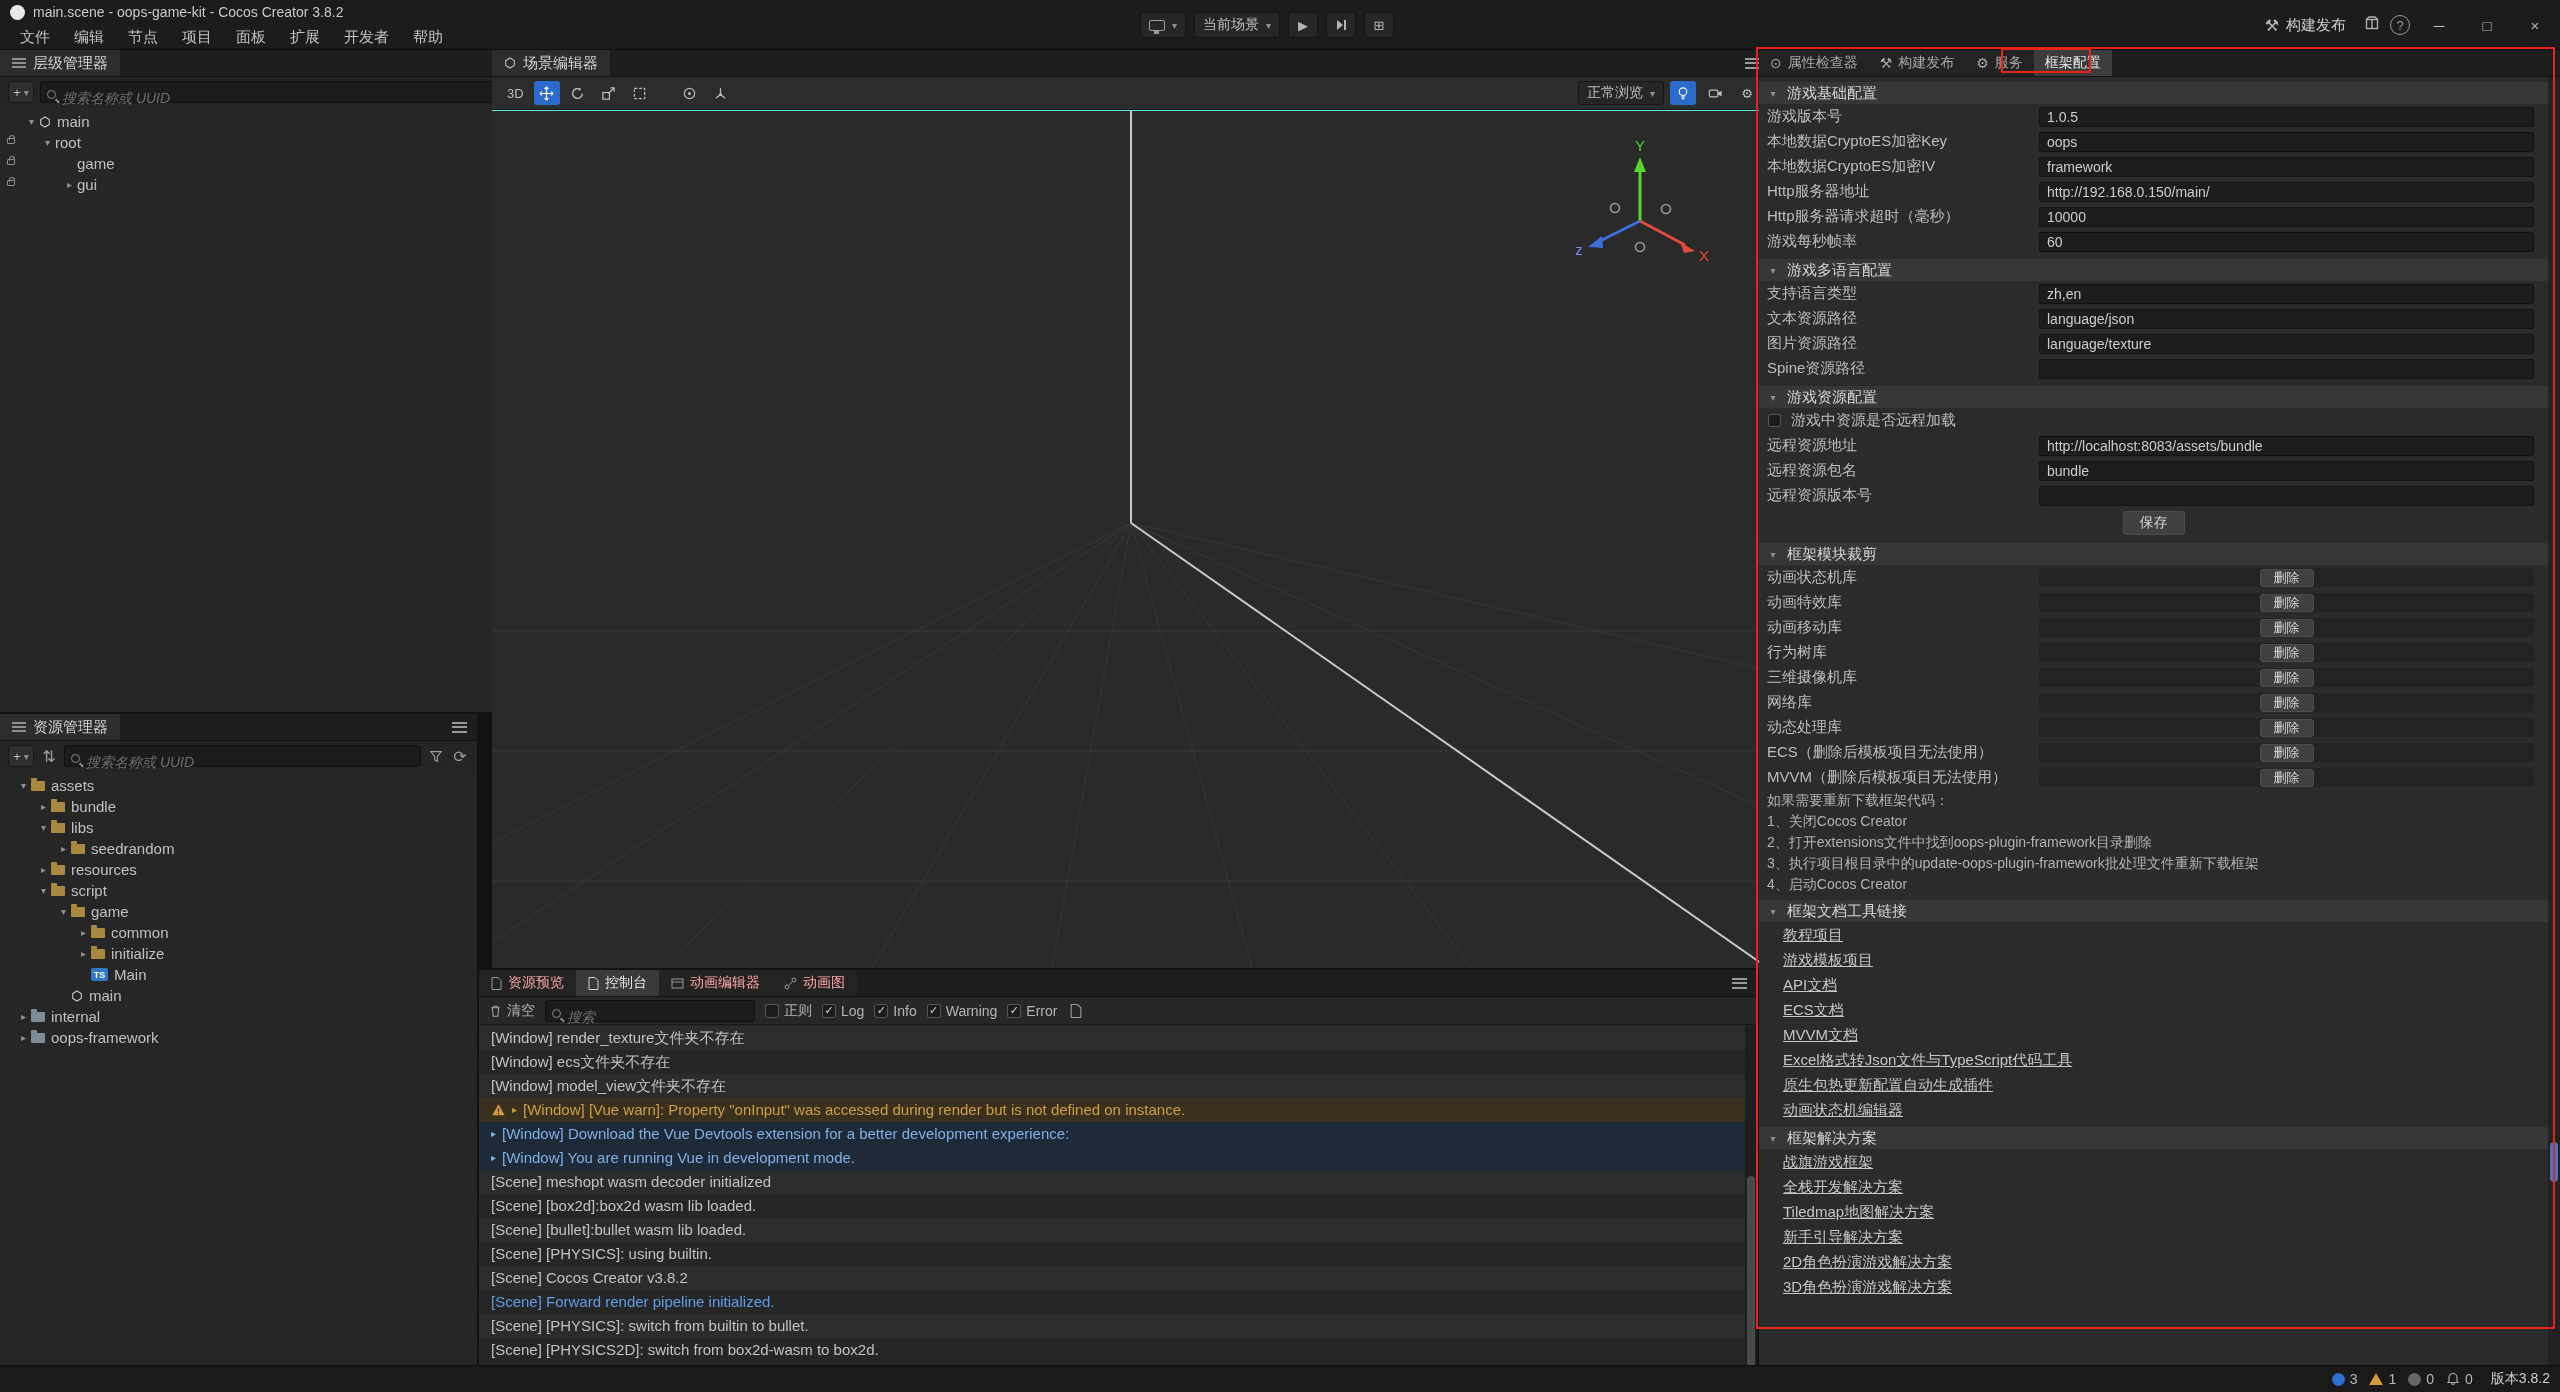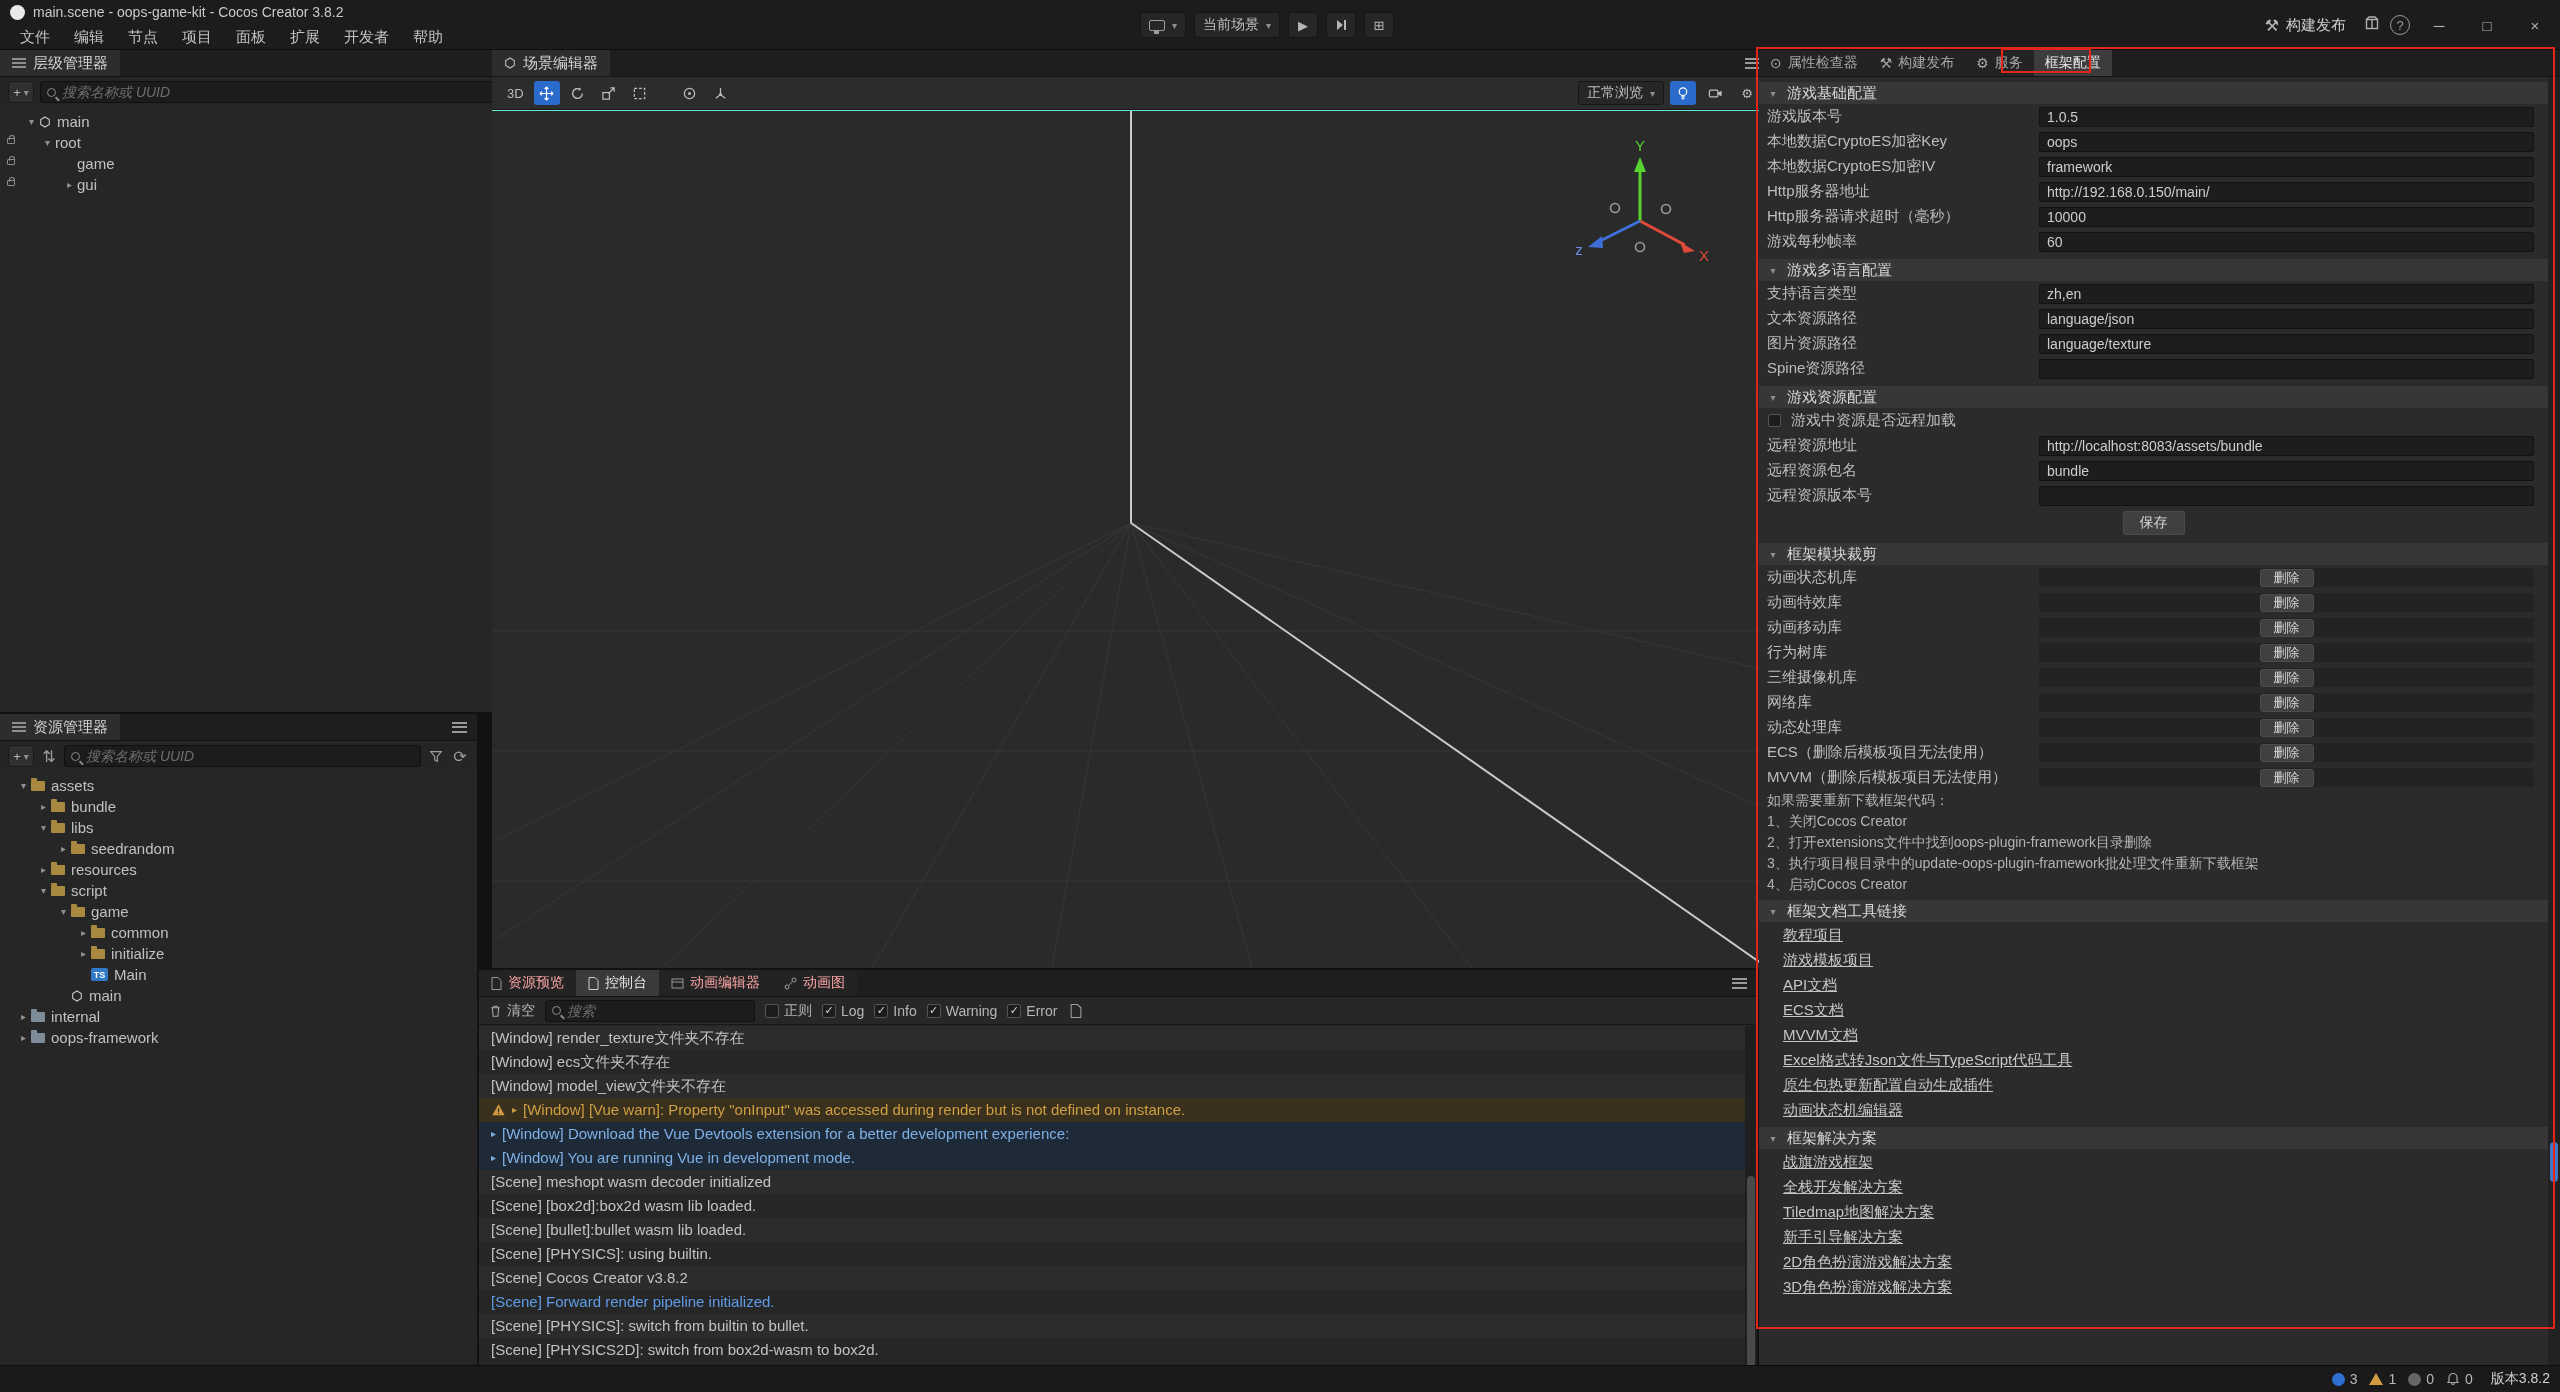--- a/index.html
+++ b/index.html
@@ -33,21 +33,21 @@
   .p-head { height:27px; background:#1e1e1e; display:flex; align-items:stretch; border-bottom:1px solid #141414; }
   .p-tab { background:#2d2d2d; display:flex; align-items:center; gap:7px; padding:0 12px; font-size:15px; color:#d2d2d2; }
   .p-head-sp { flex:1; }
   .i-burger { width:15px; height:11px; border-top:2px solid #9a9a9a; border-bottom:2px solid #9a9a9a; position:relative; align-self:center; margin-right:10px; }
   .i-burger::before { content:''; position:absolute; left:0; right:0; top:2.5px; height:2px; background:#9a9a9a; }
   .i-lines { width:14px; height:10px; border-top:2px solid #8e8e8e; border-bottom:2px solid #8e8e8e; position:relative; }
   .i-lines::before { content:''; position:absolute; left:0; right:0; top:2px; height:2px; background:#8e8e8e; }
   
   .tools { height:30px; display:flex; align-items:center; gap:6px; padding:0 8px; background:#252525; }
   .sq-btn { height:22px; min-width:26px; background:#2f2f2f; border:1px solid #1a1a1a; border-radius:3px; color:#b8b8b8; display:flex; align-items:center; justify-content:center; gap:3px; font-size:13px; padding:0 4px; }
-  .search-box { flex:1; height:22px; background:#1c1c1c; border:1px solid #101010; border-radius:3px; display:flex; align-items:center; padding:0 6px; gap:6px; }
+  .search-box { flex:1; height:22px; background:#1c1c1c; border:1px solid #101010; border-radius:3px; display:flex; align-items:flex-start; padding:8px 6px; gap:6px; }
   .search-box input { flex:1; background:transparent; border:none; outline:none; color:#bdbdbd; font-size:14px; font-family:inherit; }
   .search-box input::placeholder { color:#6e6e6e; font-style:italic; }
   .i-mag { width:9px; height:9px; border:1.6px solid #8a8a8a; border-radius:50%; position:relative; flex:0 0 auto; }
   .i-mag::after { content:''; position:absolute; width:5px; height:1.6px; background:#8a8a8a; left:7px; top:9px; transform:rotate(45deg); }
   .micon { width:18px; height:18px; display:flex; align-items:center; justify-content:center; color:#9d9d9d; }
   
   .tree { padding-top:4px; }
   .trow { height:21px; display:flex; align-items:center; position:relative; font-size:15px; color:#c0c0c0; cursor:default; white-space:nowrap; }
   .exp { width:15px; display:inline-block; color:#8f8f8f; font-size:10px; text-align:center; flex:0 0 auto; }
   .exp.open::before { content:"▾"; }

